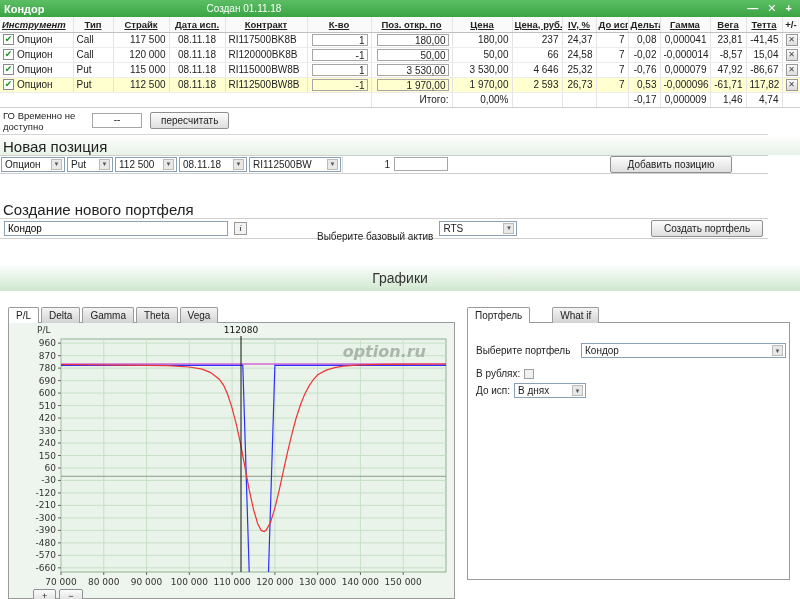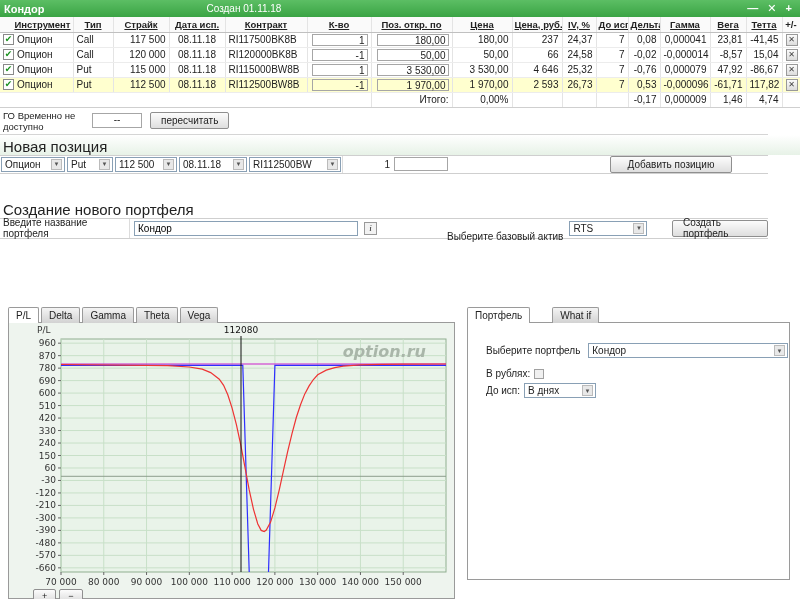--- a/index.html
+++ b/index.html
@@ -11,21 +11,21 @@
   .titlebar .title { font-weight:bold; font-size:11px; padding-left:4px; }
   .titlebar .created { margin-left:162px; font-size:10px; }
   .titlebar .controls { margin-left:auto; display:flex; gap:9px; padding-right:8px; }
   .wbtn { font-weight:bold; font-size:11px; cursor:pointer; }
 
   
   table { border-collapse:collapse; table-layout:fixed; width:800px; }
   th { font-weight:bold; font-size:9.5px; text-decoration:underline; height:15px; padding:0 2px;
        border-bottom:1px solid #c0c0c0; border-right:1px solid #e4e4e4; white-space:nowrap; overflow:hidden;
        text-align:center; background:#fafafa; }
-  th.left { text-align:right; }
+  th.left { text-align:left;font-style:italic; }
   th.nol { text-decoration:none; }
   td { height:15px; padding:0 3px; border-right:1px solid #e4e4e4; border-bottom:1px solid #ececec;
        white-space:nowrap; overflow:hidden; font-size:10px; }
   .num { text-align:right; }
   .ctr { text-align:center; }
   .bold { font-weight:normal; }
   tr.hl td { background:#ffffcf; }
   .cellflex { display:flex; align-items:center; gap:3px; }
   .ck { display:inline-flex; width:11px; height:11px; border:1px solid #8a8a8a; background:#fff;
         align-items:center; justify-content:center; font-size:9px; line-height:9px; color:#18921d; flex:none; cursor:pointer; }
@@ -83,21 +83,21 @@
          background:linear-gradient(#f4f4f4,#d2d2d2); margin-right:2px; cursor:pointer; }
   .tab.active { background:#fff; }
   .panel { position:absolute; border:1px solid #9a9a9a; }
   #left-panel { left:8px; top:322px; width:447px; height:277px; background:#eef4ee; }
   #right-panel { left:467px; top:322px; width:323px; height:258px; background:#fff; }
   #left-panel svg { display:block; }
   .zoom-btns { position:absolute; left:24px; top:266px; display:flex; gap:3px; }
   .zoom-btns .btn { height:13px; padding:0 8px; font-size:9px; }
 
   
-  .rp-row { display:flex; align-items:center; margin-left:18px; }
+  .rp-row { display:flex; align-items:center; margin-left:8px; }
   .rp-row.r1 { margin-top:20px; }
   .rp-row.r2 { margin-top:10px; }
   .rp-row.r3 { margin-top:4px; }
   .rp-row.r1 .rp-label { width:104px; }
   .rp-sel-portfolio { width:205px; }
   .rp-check { width:10px; height:10px; border:1px solid #a0a0a0; background:#f0f0f0; display:inline-block; margin-left:4px; cursor:pointer; }
   .rp-sel-days { width:72px; margin-left:4px; }
   svg text { font-family:"DejaVu Sans",sans-serif; }
 </style>
 </head>
@@ -326,31 +326,31 @@
         <span>RI112500BW</span>
         <span class="arr">▼</span>
       </span>
     <span class="np-qty">1</span>
     <span class="inset np-input"></span>
     <span class="btn">Добавить позицию</span>
   </div>
 
   <div class="section-head plain">Создание нового портфеля</div>
   <div class="pf-row">
-    <span class="pf-label">Введите название портфеля</span>
     <input class="txt" style="width: 224px; margin-left: 4px;" value="Кондор">
     <span class="info-btn">i</span>
     <span style="margin-left:70px;margin-top:17px;">Выберите базовый актив</span>
     <span class="sel" style="width:78px;margin-left:6px;">
         <span>RTS</span>
         <span class="arr">▼</span>
       </span>
-    <span class="btn" style="margin-left:auto;width:96px;">Создать портфель</span>
-  </div>
-
+    <span class="btn" style="margin-left:auto;margin-right:5px;width:112px;">Создать портфель</span>
+  </div>
+
+  <div class="charts-band">Графики</div>
 </div>
 
 <div class="tabs" id="left-tabs">
   <span class="tab active">P/L</span>
   <span class="tab">Delta</span>
   <span class="tab">Gamma</span>
   <span class="tab">Theta</span>
   <span class="tab">Vega</span>
 </div>
 

